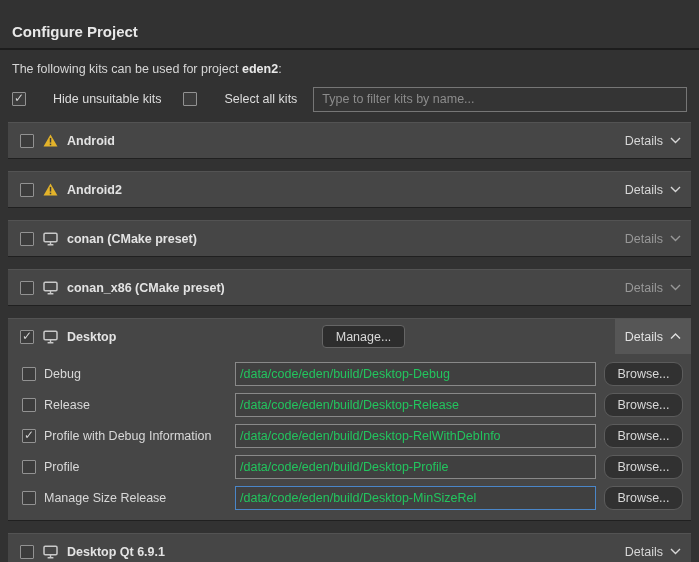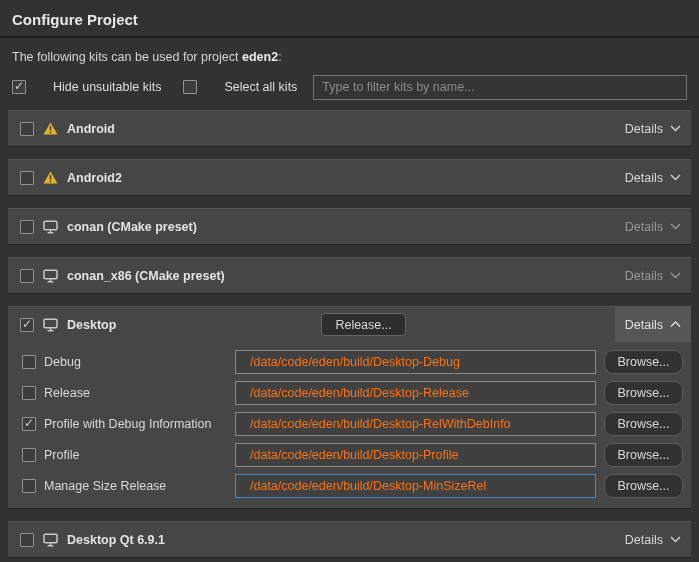--- a/index.html
+++ b/index.html
@@ -4,21 +4,21 @@
 <style>
   * { box-sizing: border-box; margin: 0; padding: 0; }
   html, body { width: 699px; height: 562px; overflow: hidden; }
   body {
     background: #323232;
     color: #d4d4d4;
     font-family: "Liberation Sans", "DejaVu Sans", sans-serif;
     font-size: 12.5px;
   }
   .title-bar {
-    padding: 11px 12px 8px 12px;
+    padding: 23px 12px 8px 12px;
     border-bottom: 2px solid #1d1d1d;
   }
   .title-bar h1 {
     font-size: 15px;
     font-weight: bold;
     color: #e8e8e8;
   }
   .description { margin: 12px 12px 0 12px; color: #d6d6d6; }
   .description b { color: #e9e9e9; }
   .controls {
@@ -108,22 +108,22 @@
     margin-bottom: 7px;
   }
   .config-row:last-child { margin-bottom: 0; }
   .config-label-cell { display: flex; align-items: center; gap: 8px; }
   .config-label { color: #d9d9d9; }
   .config-input {
     height: 24px;
     width: 100%;
     background: #404040;
     border: 1px solid #898989;
-    color: #f97316;
-    padding: 0 14px;
+    color: #22c55e;
+    padding: 0 4px;
     font-family: inherit;
     font-size: 12.5px;
     outline: none;
   }
   .config-input.focused { border: 1px solid #4a86c8; }
   .browse-btn {
     background: #313131;
     border: 1px solid #5c5c5c;
     border-radius: 9px;
     color: #d8d8d8;
@@ -253,21 +253,21 @@
       </span>
       <span class="kit-name">Desktop</span>
       <span class="details-btn active" style="margin-left:auto; order:3;">
         <span>Details</span>
         <span class="icon">
           <svg width="11" height="7" viewBox="0 0 11 7">
               <path d="M1 5.5 L5.5 1 L10 5.5" fill="none" stroke="currentColor" stroke-width="1.4"></path>
             </svg>
         </span>
       </span>
-      <button class="push-btn manage-btn" style="margin-left:auto; order:2;">Release...</button>
+      <button class="push-btn manage-btn" style="margin-left:auto; order:2;">Manage...</button>
     </div>
     <div class="kit-body">
 
       <div class="config-row">
         <span class="config-label-cell">
           <span class="checkbox"></span>
           <span class="config-label">Debug</span>
         </span>
         <input class="config-input" type="text" value="/data/code/eden/build/Desktop-Debug" style="">
         <button class="browse-btn">Browse...</button>

